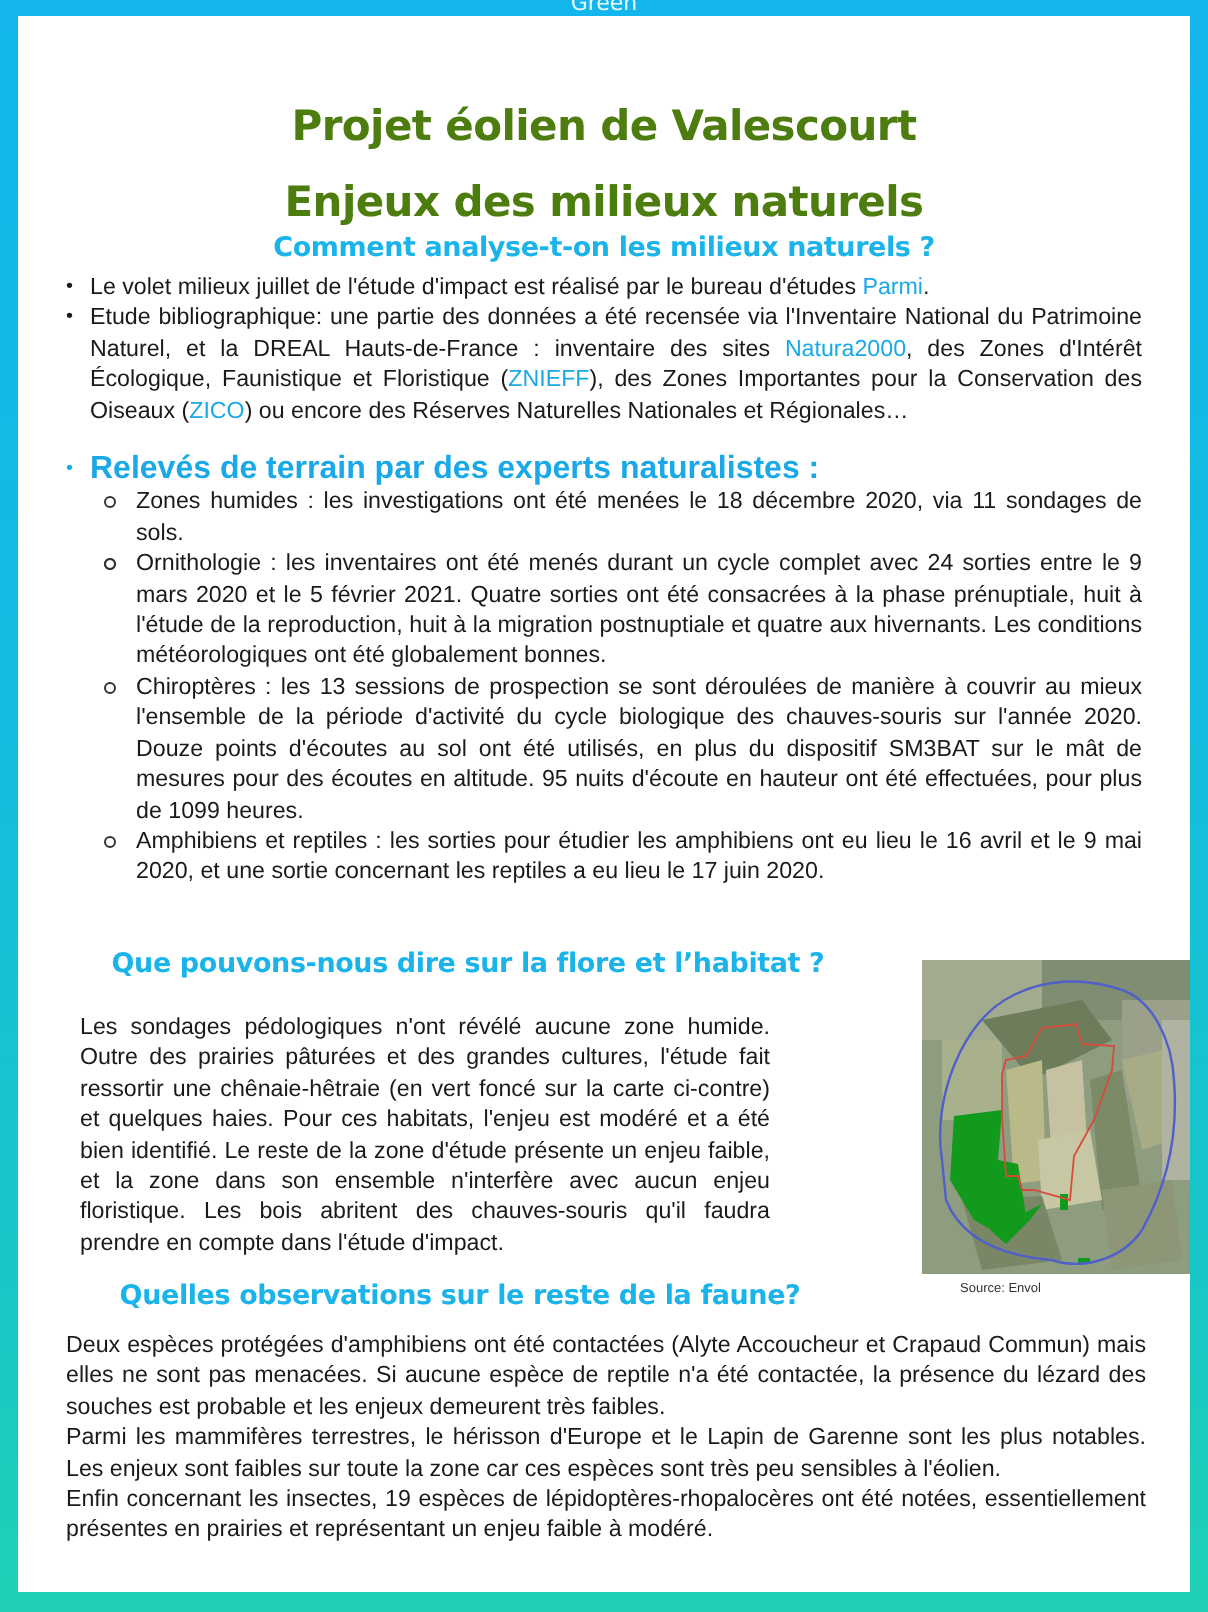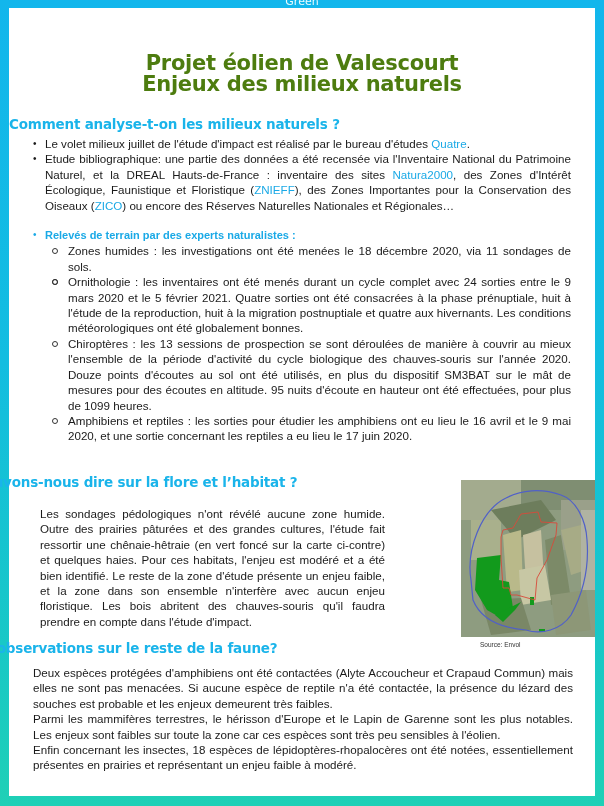--- a/index.html
+++ b/index.html
@@ -18,34 +18,34 @@
     .panel {
       position: absolute; left: 9px; top: 8px; width: 586px; height: 788px;
       background: #ffffff;
     }
     .title {
       position: absolute; left: 0; width: 586px; text-align: center;
       color: #4d7c0f; font-family: "DejaVu Sans", sans-serif; font-weight: bold;
       font-size: 21px; letter-spacing: -0.3px; line-height: 29px;
     }
     .title.l1 { top: 41px; }
-    .title.l2 { top: 62px; }
+    .title.l2 { top: 79px; }
     .h2 {
-      position: absolute; left: 0; width: 586px; text-align: left;
+      position: absolute; left: 0; width: 586px; text-align: center;
       color: #1ab4ea; font-family: "DejaVu Sans", sans-serif; font-weight: bold;
       font-size: 13.5px; letter-spacing: -0.2px;
     }
     .txt { font-size: 11.6px; line-height: 15.4px; text-align: justify; }
     .hl { color: #1aa9e6; }
     ul.bullets { position: absolute; left: 22px; width: 540px; list-style: none; }
     ul.bullets > li { position: relative; padding-left: 14px; }
     ul.bullets > li .dot {
       position: absolute; left: 2px; top: 0; font-size: 10px;
     }
-    .section-label { color: #1aa9e6; font-weight: bold; font-size: 11px; }
+    .section-label { color: #1aa9e6; font-weight: bold; font-size: 16px; }
     ul.sub { list-style: none; }
     ul.sub li { position: relative; padding-left: 19px; margin-left: 4px; }
     ul.sub li .circ {
       position: absolute; left: 3px; top: 5px; width: 6px; height: 6px;
       border: 1px solid #333; border-radius: 50%;
     }
     .flore-text {
       position: absolute; left: 31px; top: 498px; width: 345px;
     }
     .map {
@@ -67,21 +67,21 @@
 <div class="panel">
 
   <div class="title l1">Projet éolien de Valescourt</div>
   <div class="title l2">Enjeux des milieux naturels</div>
 
   <div class="h2" style="top:108px;">Comment analyse-t-on les milieux naturels ?</div>
 
   <ul class="bullets txt" style="top:128px;">
     <li>
       <span class="dot">•</span>
-      <span>Le volet milieux juillet de l'étude d'impact est réalisé par le bureau d'études </span><span class="hl">Quatre</span><span>.</span>
+      <span>Le volet milieux juillet de l'étude d'impact est réalisé par le bureau d'études </span><span class="hl">Parmi</span><span>.</span>
     </li>
     <li>
       <span class="dot">•</span>
       <span>Etude bibliographique: une partie des données a été recensée via l'Inventaire National du Patrimoine Naturel, et la DREAL Hauts-de-France : inventaire des sites </span><span class="hl">Natura2000</span><span>, des Zones d'Intérêt Écologique, Faunistique et Floristique (</span><span class="hl">ZNIEFF</span><span>), des Zones Importantes pour la Conservation des Oiseaux (</span><span class="hl">ZICO</span><span>) ou encore des Réserves Naturelles Nationales et Régionales…</span>
     </li>
     <li style="margin-top:14px;">
       <span class="dot hl">•</span>
       <span class="section-label">Relevés de terrain par des experts naturalistes :</span>
       <ul class="sub">
         <li><span class="circ"></span><span>Zones humides : les investigations ont été menées le 18 décembre 2020, via 11 sondages de sols.</span></li>
@@ -121,16 +121,16 @@
       <path d="M40,57 L40,78 L42,108 L48,108 L50,115 L56,115 L74,120 L76,98 L86,80 L95,55 L96,43 L80,42 L77,32 L60,34 L52,48 L42,50 Z" fill="none" stroke="#d84a3a" stroke-width="0.9"></path>
     </svg>
   </div>
   <div class="caption">Source: Envol</div>
 
   <div class="h2" style="top:632px; left:-72px;">Quelles observations sur le reste de la faune?</div>
 
   <div class="txt faune-text">
     <p>Deux espèces protégées d'amphibiens ont été contactées (Alyte Accoucheur et Crapaud Commun) mais elles ne sont pas menacées. Si aucune espèce de reptile n'a été contactée, la présence du lézard des souches est probable et les enjeux demeurent très faibles.</p>
     <p>Parmi les mammifères terrestres, le hérisson d'Europe et le Lapin de Garenne sont les plus notables. Les enjeux sont faibles sur toute la zone car ces espèces sont très peu sensibles à l'éolien.</p>
-    <p>Enfin concernant les insectes, 18 espèces de lépidoptères-rhopalocères ont été notées, essentiellement présentes en prairies et représentant un enjeu faible à modéré.</p>
+    <p>Enfin concernant les insectes, 19 espèces de lépidoptères-rhopalocères ont été notées, essentiellement présentes en prairies et représentant un enjeu faible à modéré.</p>
   </div>
 
 </div>
 
 </body></html>

